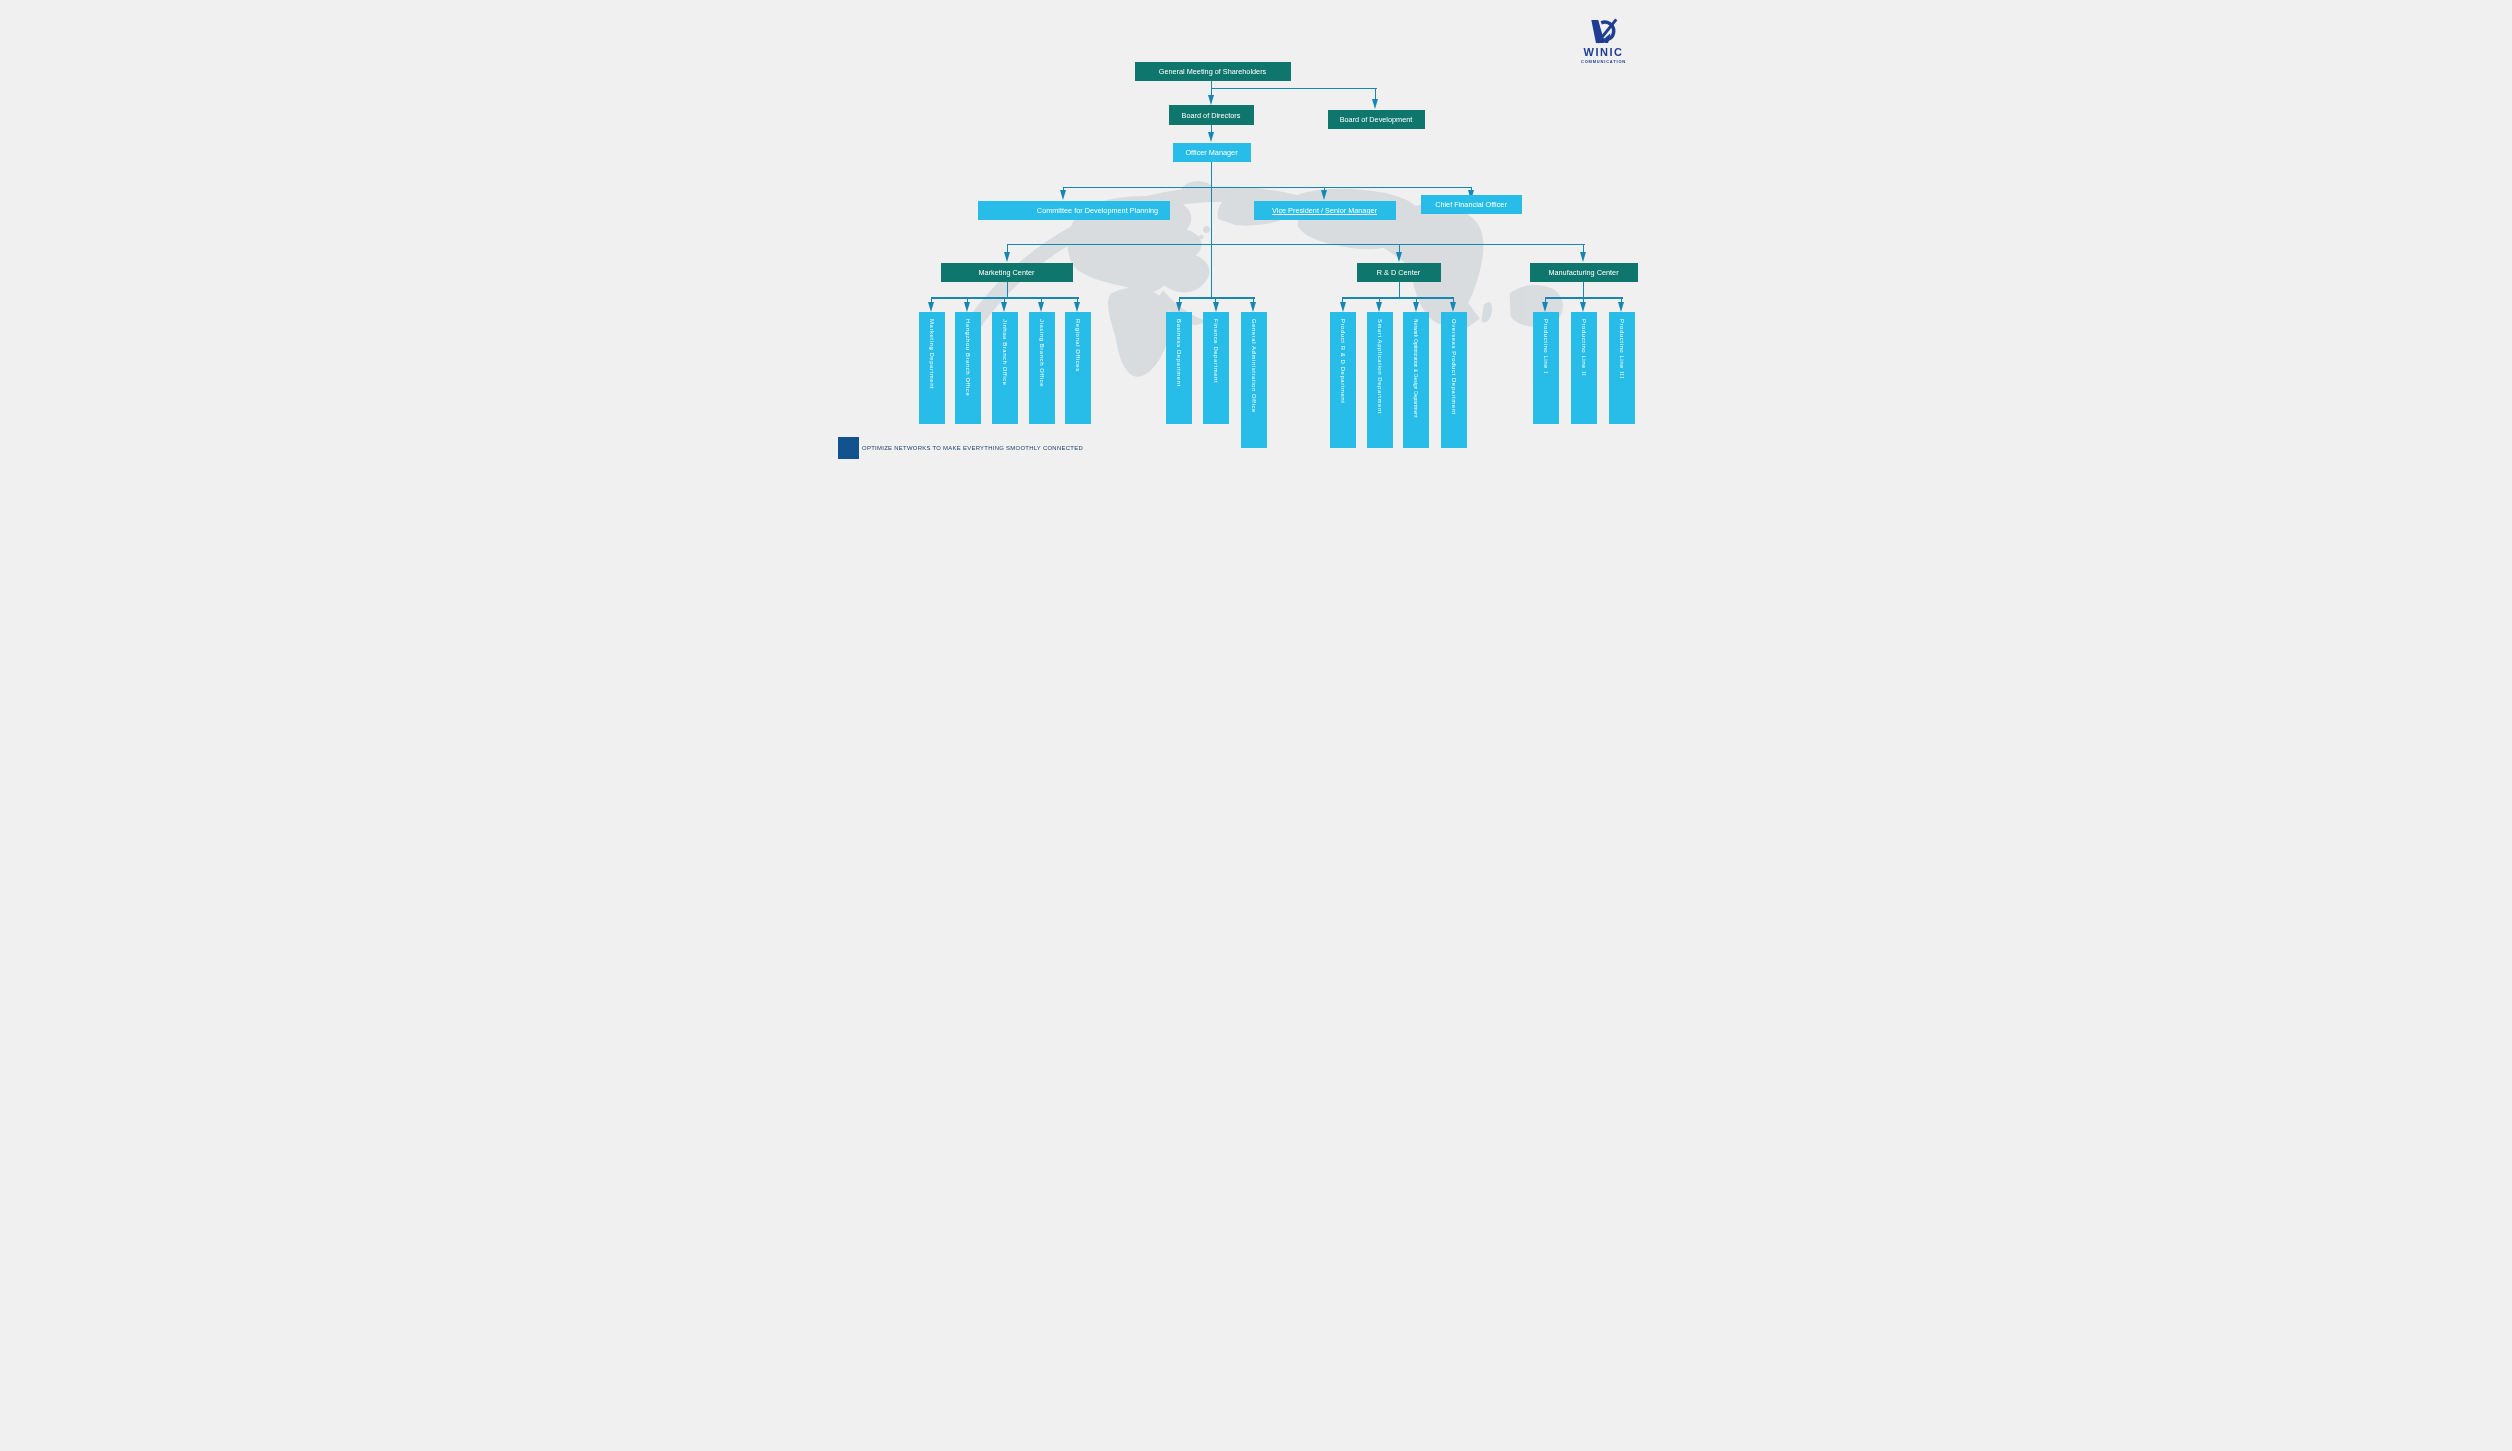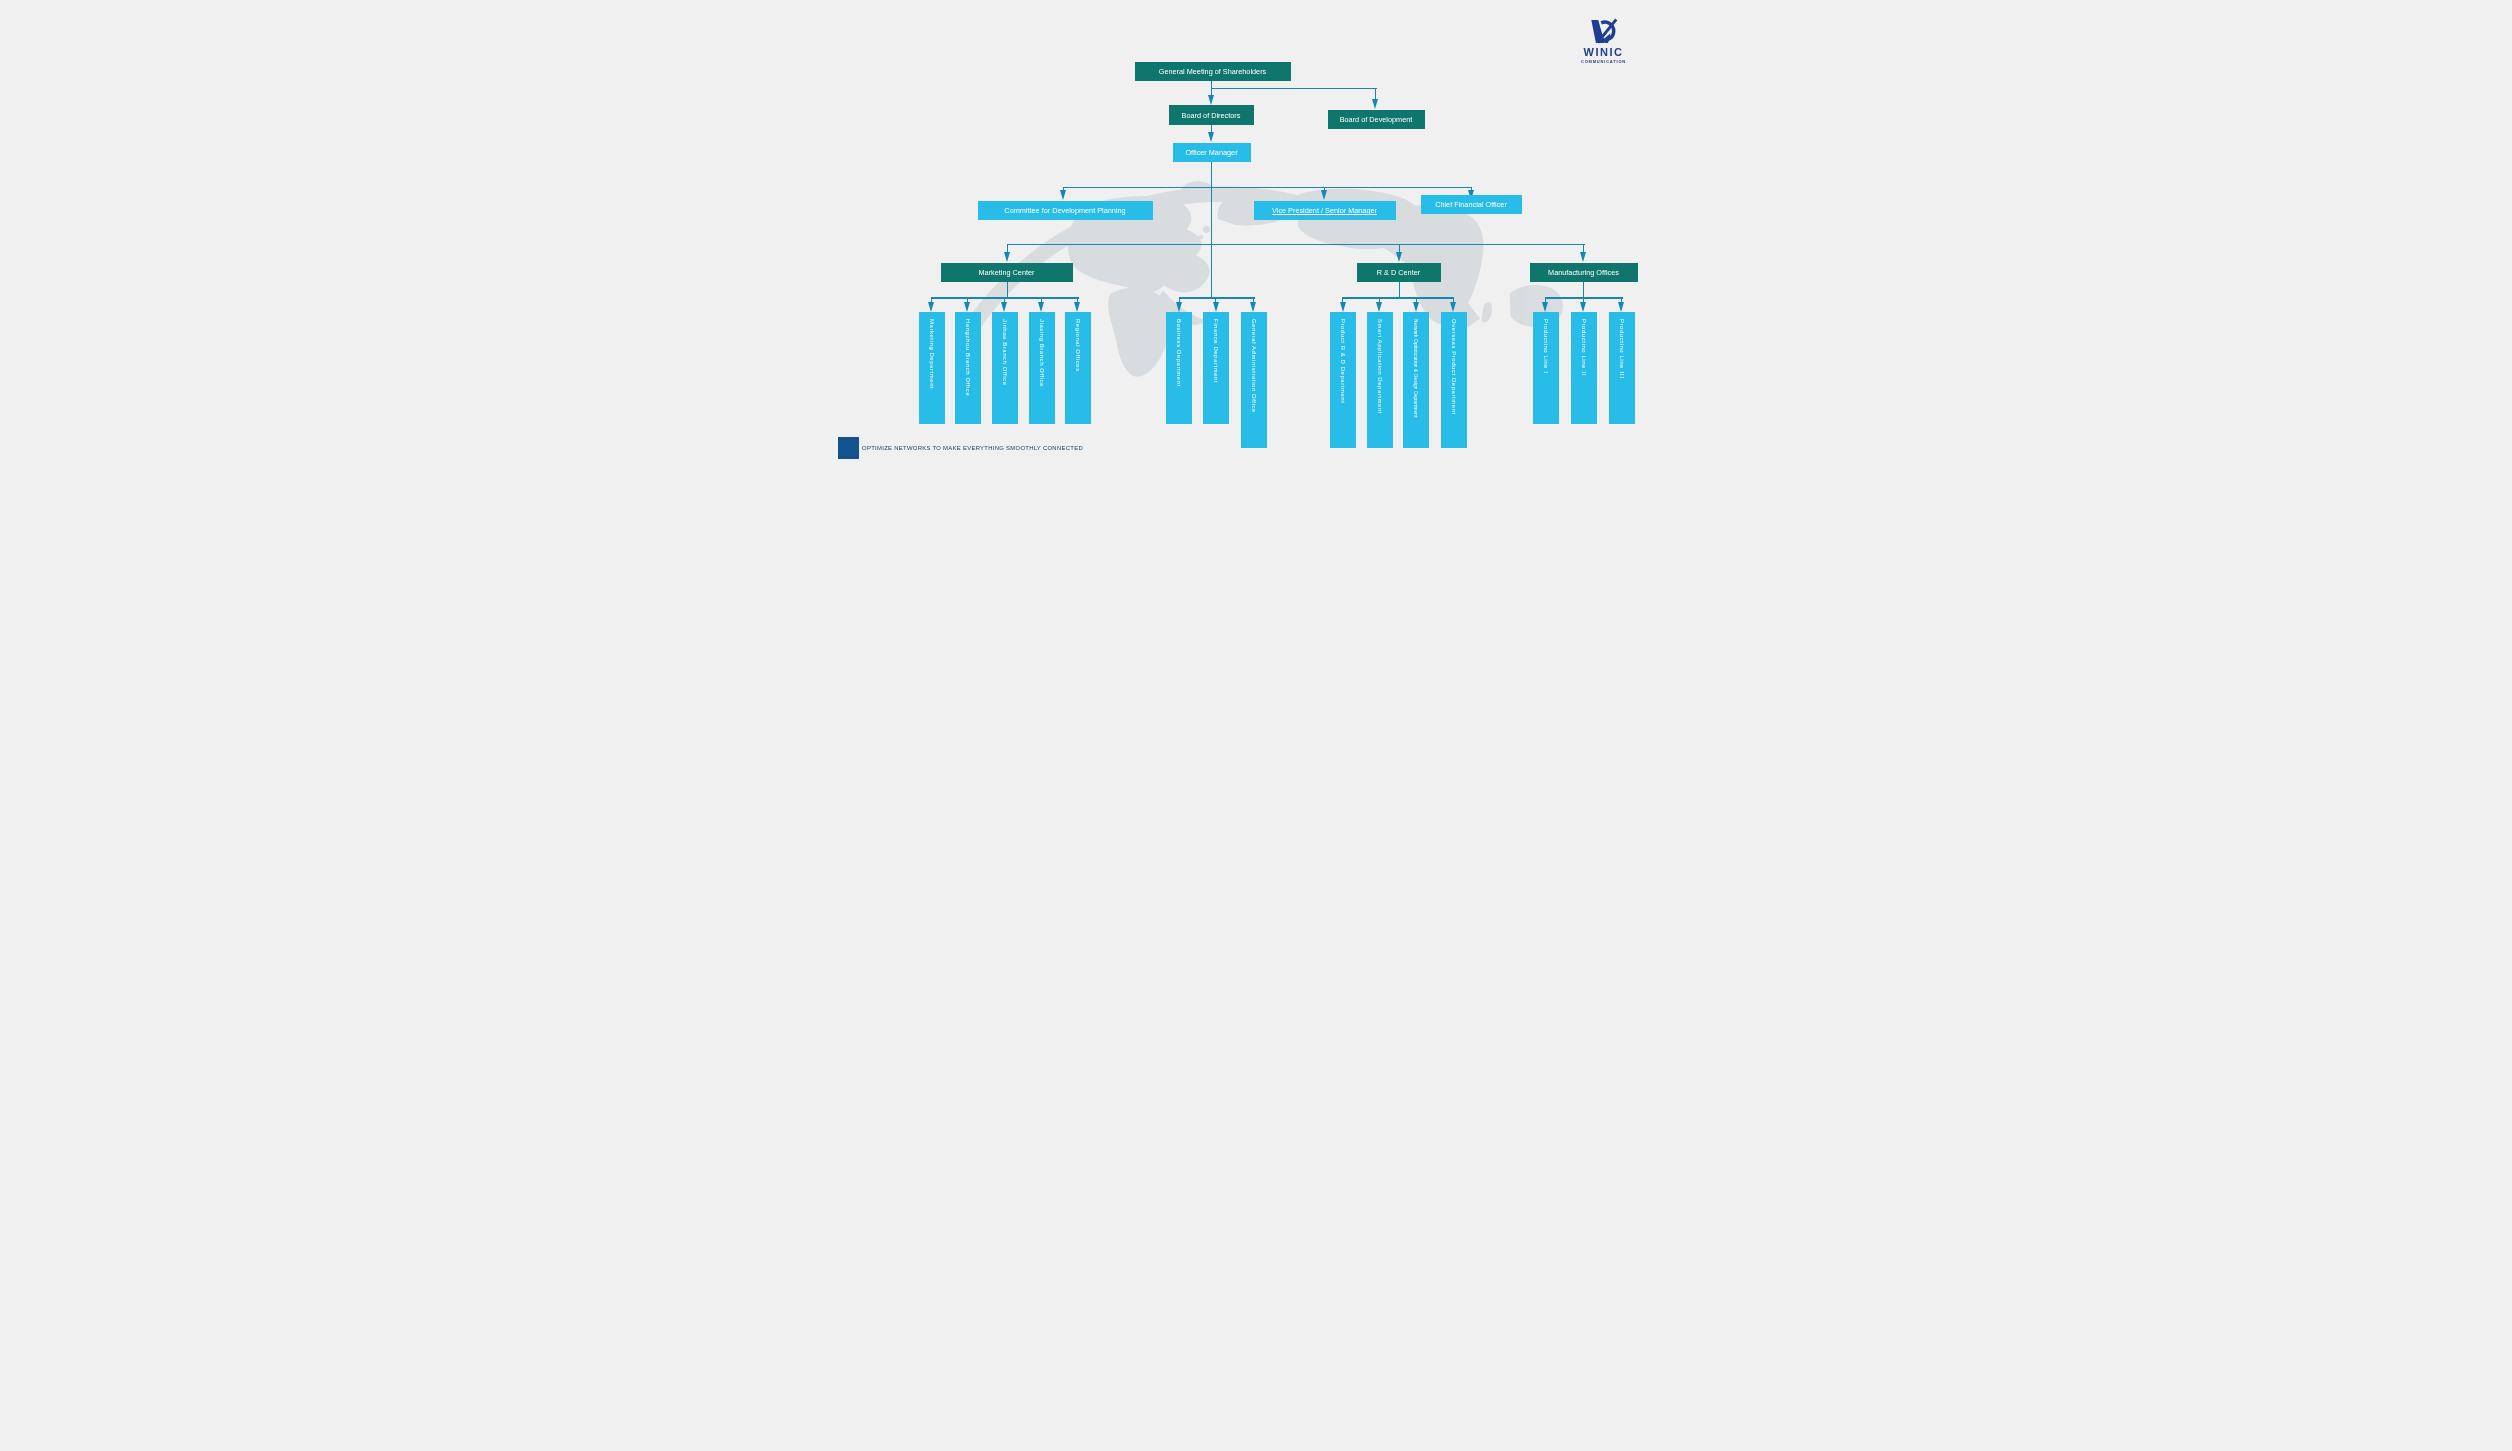--- a/index.html
+++ b/index.html
@@ -139,38 +139,38 @@
     <span>Board of Directors</span>
   </div>
   <div class="hbox dark" style="left:490px;top:110px;width:97px;">
     <span>Board of Development</span>
   </div>
 
   <div class="hbox light" style="left:335px;top:143px;width:78px;">
     <span>Officer Manager</span>
   </div>
 
-  <div class="hbox light" style="left:140px;top:201px;width:175px;">
+  <div class="hbox light" style="left:140px;top:201px;width:144px;padding-left:48px;">
     <span>Committee for Development Planning</span>
   </div>
   <div class="hbox light" style="left:416px;top:201px;width:142px;text-decoration:underline;">
     <span>Vice President / Senior Manager</span>
   </div>
   <div class="hbox light" style="left:583px;top:195px;width:101px;">
     <span>Chief Financial Officer</span>
   </div>
 
   <div class="hbox dark" style="left:103px;top:263px;width:132px;">
     <span>Marketing Center</span>
   </div>
   <div class="hbox dark" style="left:519px;top:263px;width:84px;">
     <span>R &amp; D Center</span>
   </div>
   <div class="hbox dark" style="left:692px;top:263px;width:108px;">
-    <span>Manufacturing Offices</span>
+    <span>Manufacturing Center</span>
   </div>
 
   <div class="vbox std" style="left:81px;">
     <span class="vt">Marketing Department</span>
   </div>
   <div class="vbox std" style="left:117px;">
     <span class="vt">Hangzhou Branch Office</span>
   </div>
   <div class="vbox std" style="left:154px;">
     <span class="vt">Jinhua Branch Office</span>

